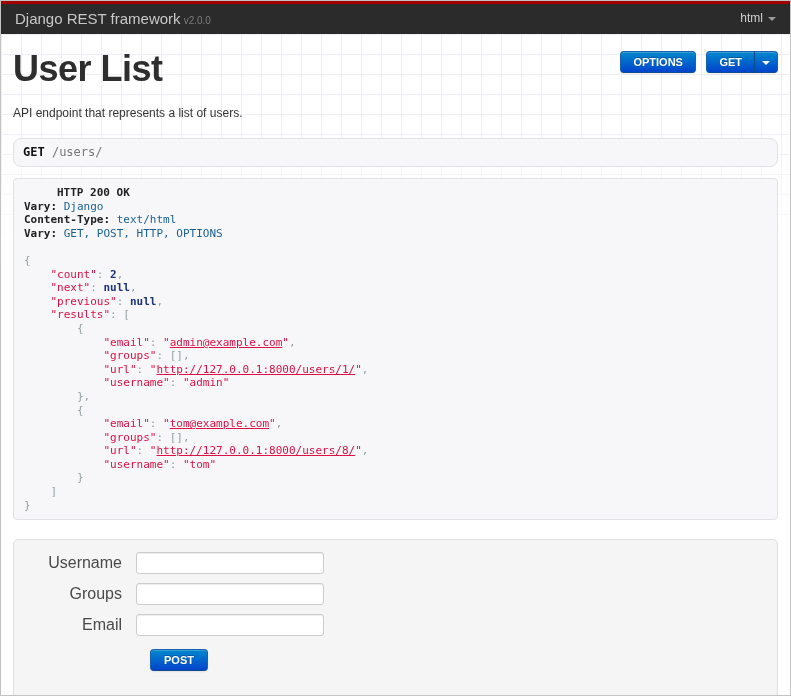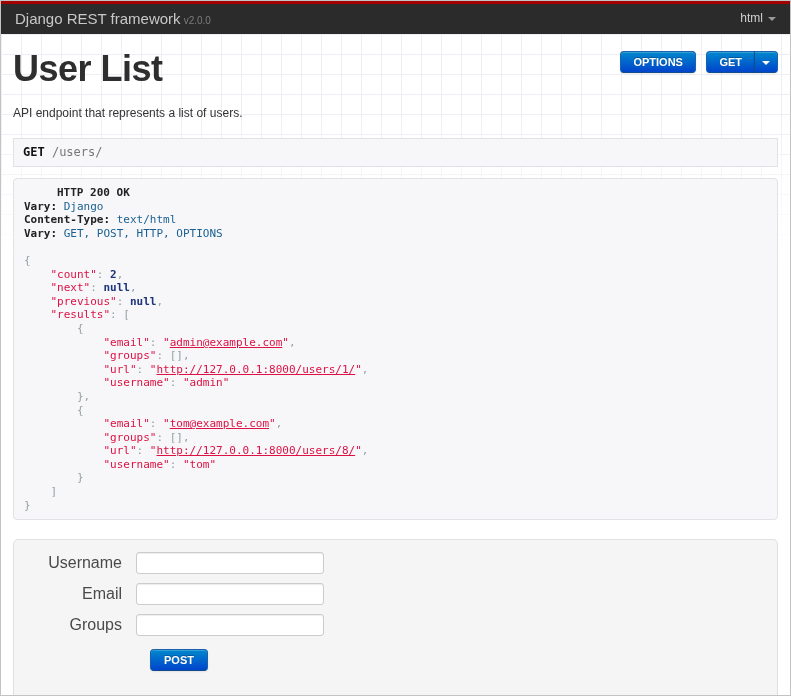--- a/index.html
+++ b/index.html
@@ -71,21 +71,21 @@
     vertical-align: middle;
   }
   .split { display: inline-block; margin-left: 6px; vertical-align: middle; }
   .split .btn.main { border-radius: 4px 0 0 4px; }
   .split .btn.caret-btn { border-radius: 0 4px 4px 0; padding: 4px 7px; margin-left: -1px; border-left-color: #0f4c8c; }
 
   
   .request-bar {
     background: #f7f7f9;
     border: 1px solid #e1e1e8;
-    border-radius: 0;
+    border-radius: 8px;
     padding: 6px 9px;
     font-family: "DejaVu Sans Mono", "Liberation Mono", monospace;
     font-size: 12px; line-height: 15px;
     margin-bottom: 11px;
   }
   .request-bar b { color: #111; font-weight: bold; }
   .request-bar .path { color: #777; }
 
   
   pre.response {
@@ -183,24 +183,24 @@
         <span class="jpun">}</span>
     <span class="jpun">]</span>
 <span class="jpun">}</span>
 </pre>
 
     <div class="post-form">
       <div class="form-row">
         <label>Username</label><input type="text" value="" style="">
       </div>
       <div class="form-row">
+        <label>Groups</label><input type="text" value="" style="">
+      </div>
+      <div class="form-row">
         <label>Email</label><input type="text" value="" style="">
-      </div>
-      <div class="form-row">
-        <label>Groups</label><input type="text" value="" style="">
       </div>
       <div class="form-actions">
         <button class="btn">POST</button>
       </div>
     </div>
 
   </div>
 </div>
 
 </body></html>

